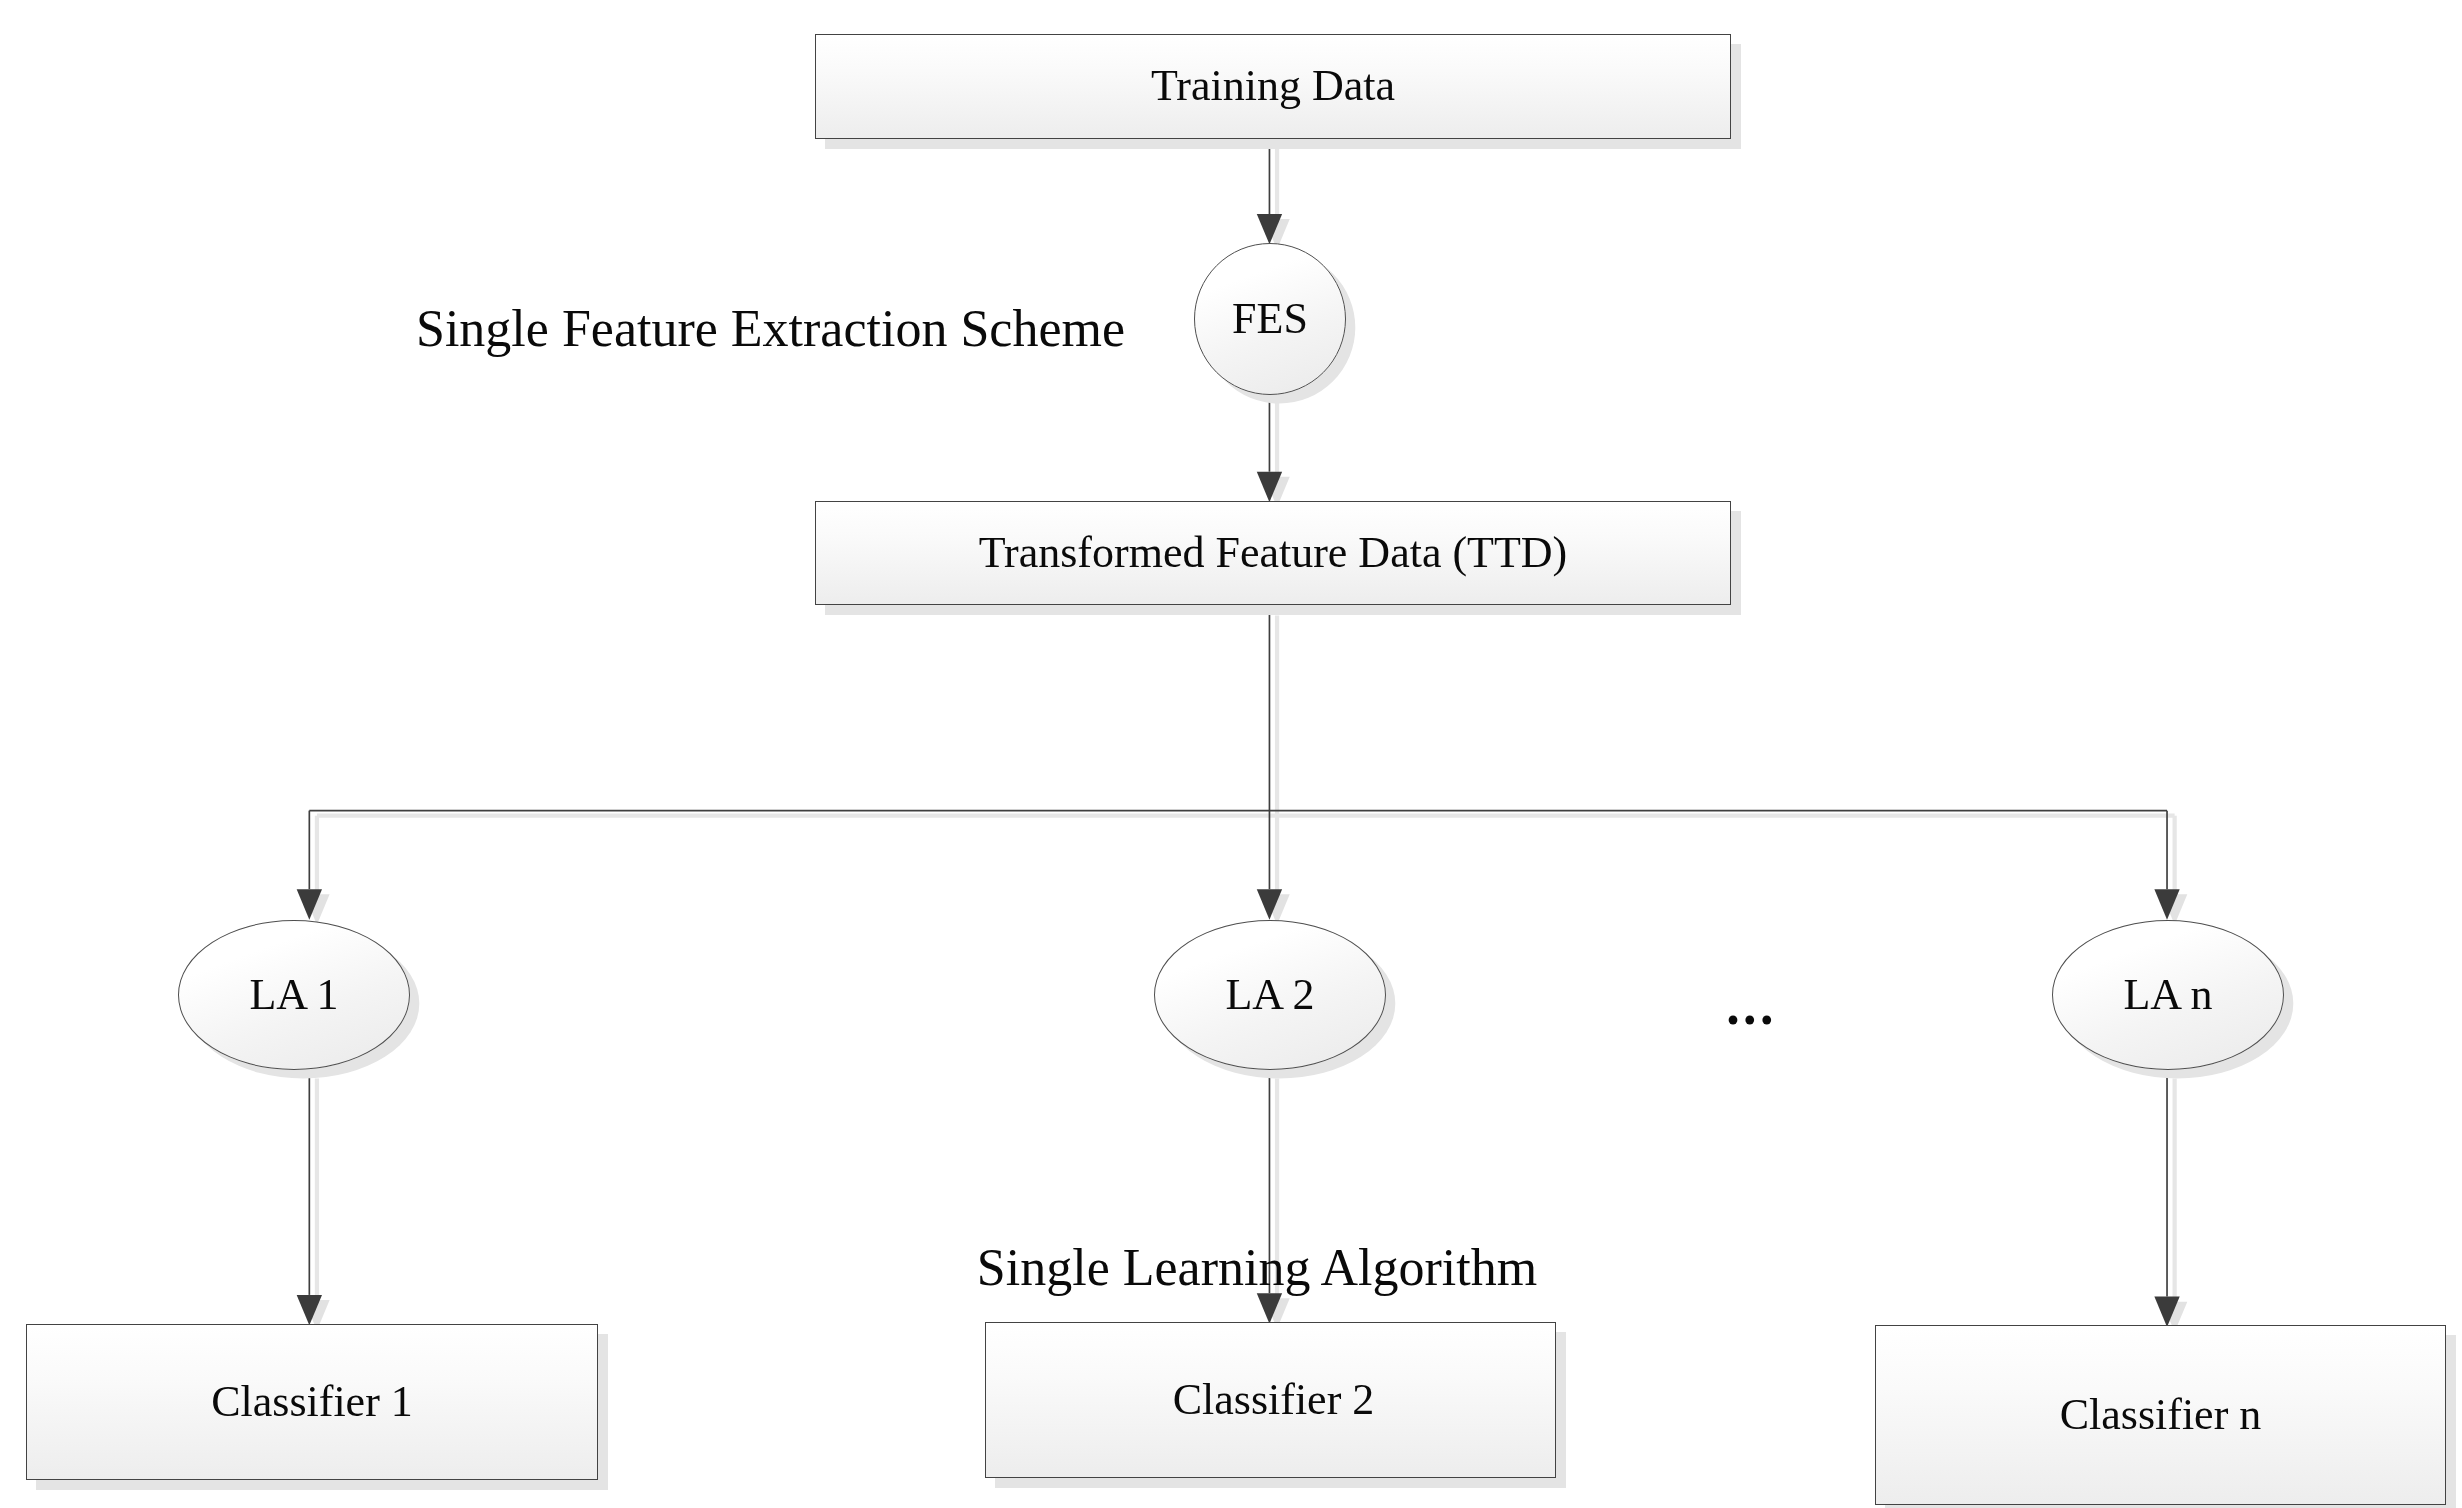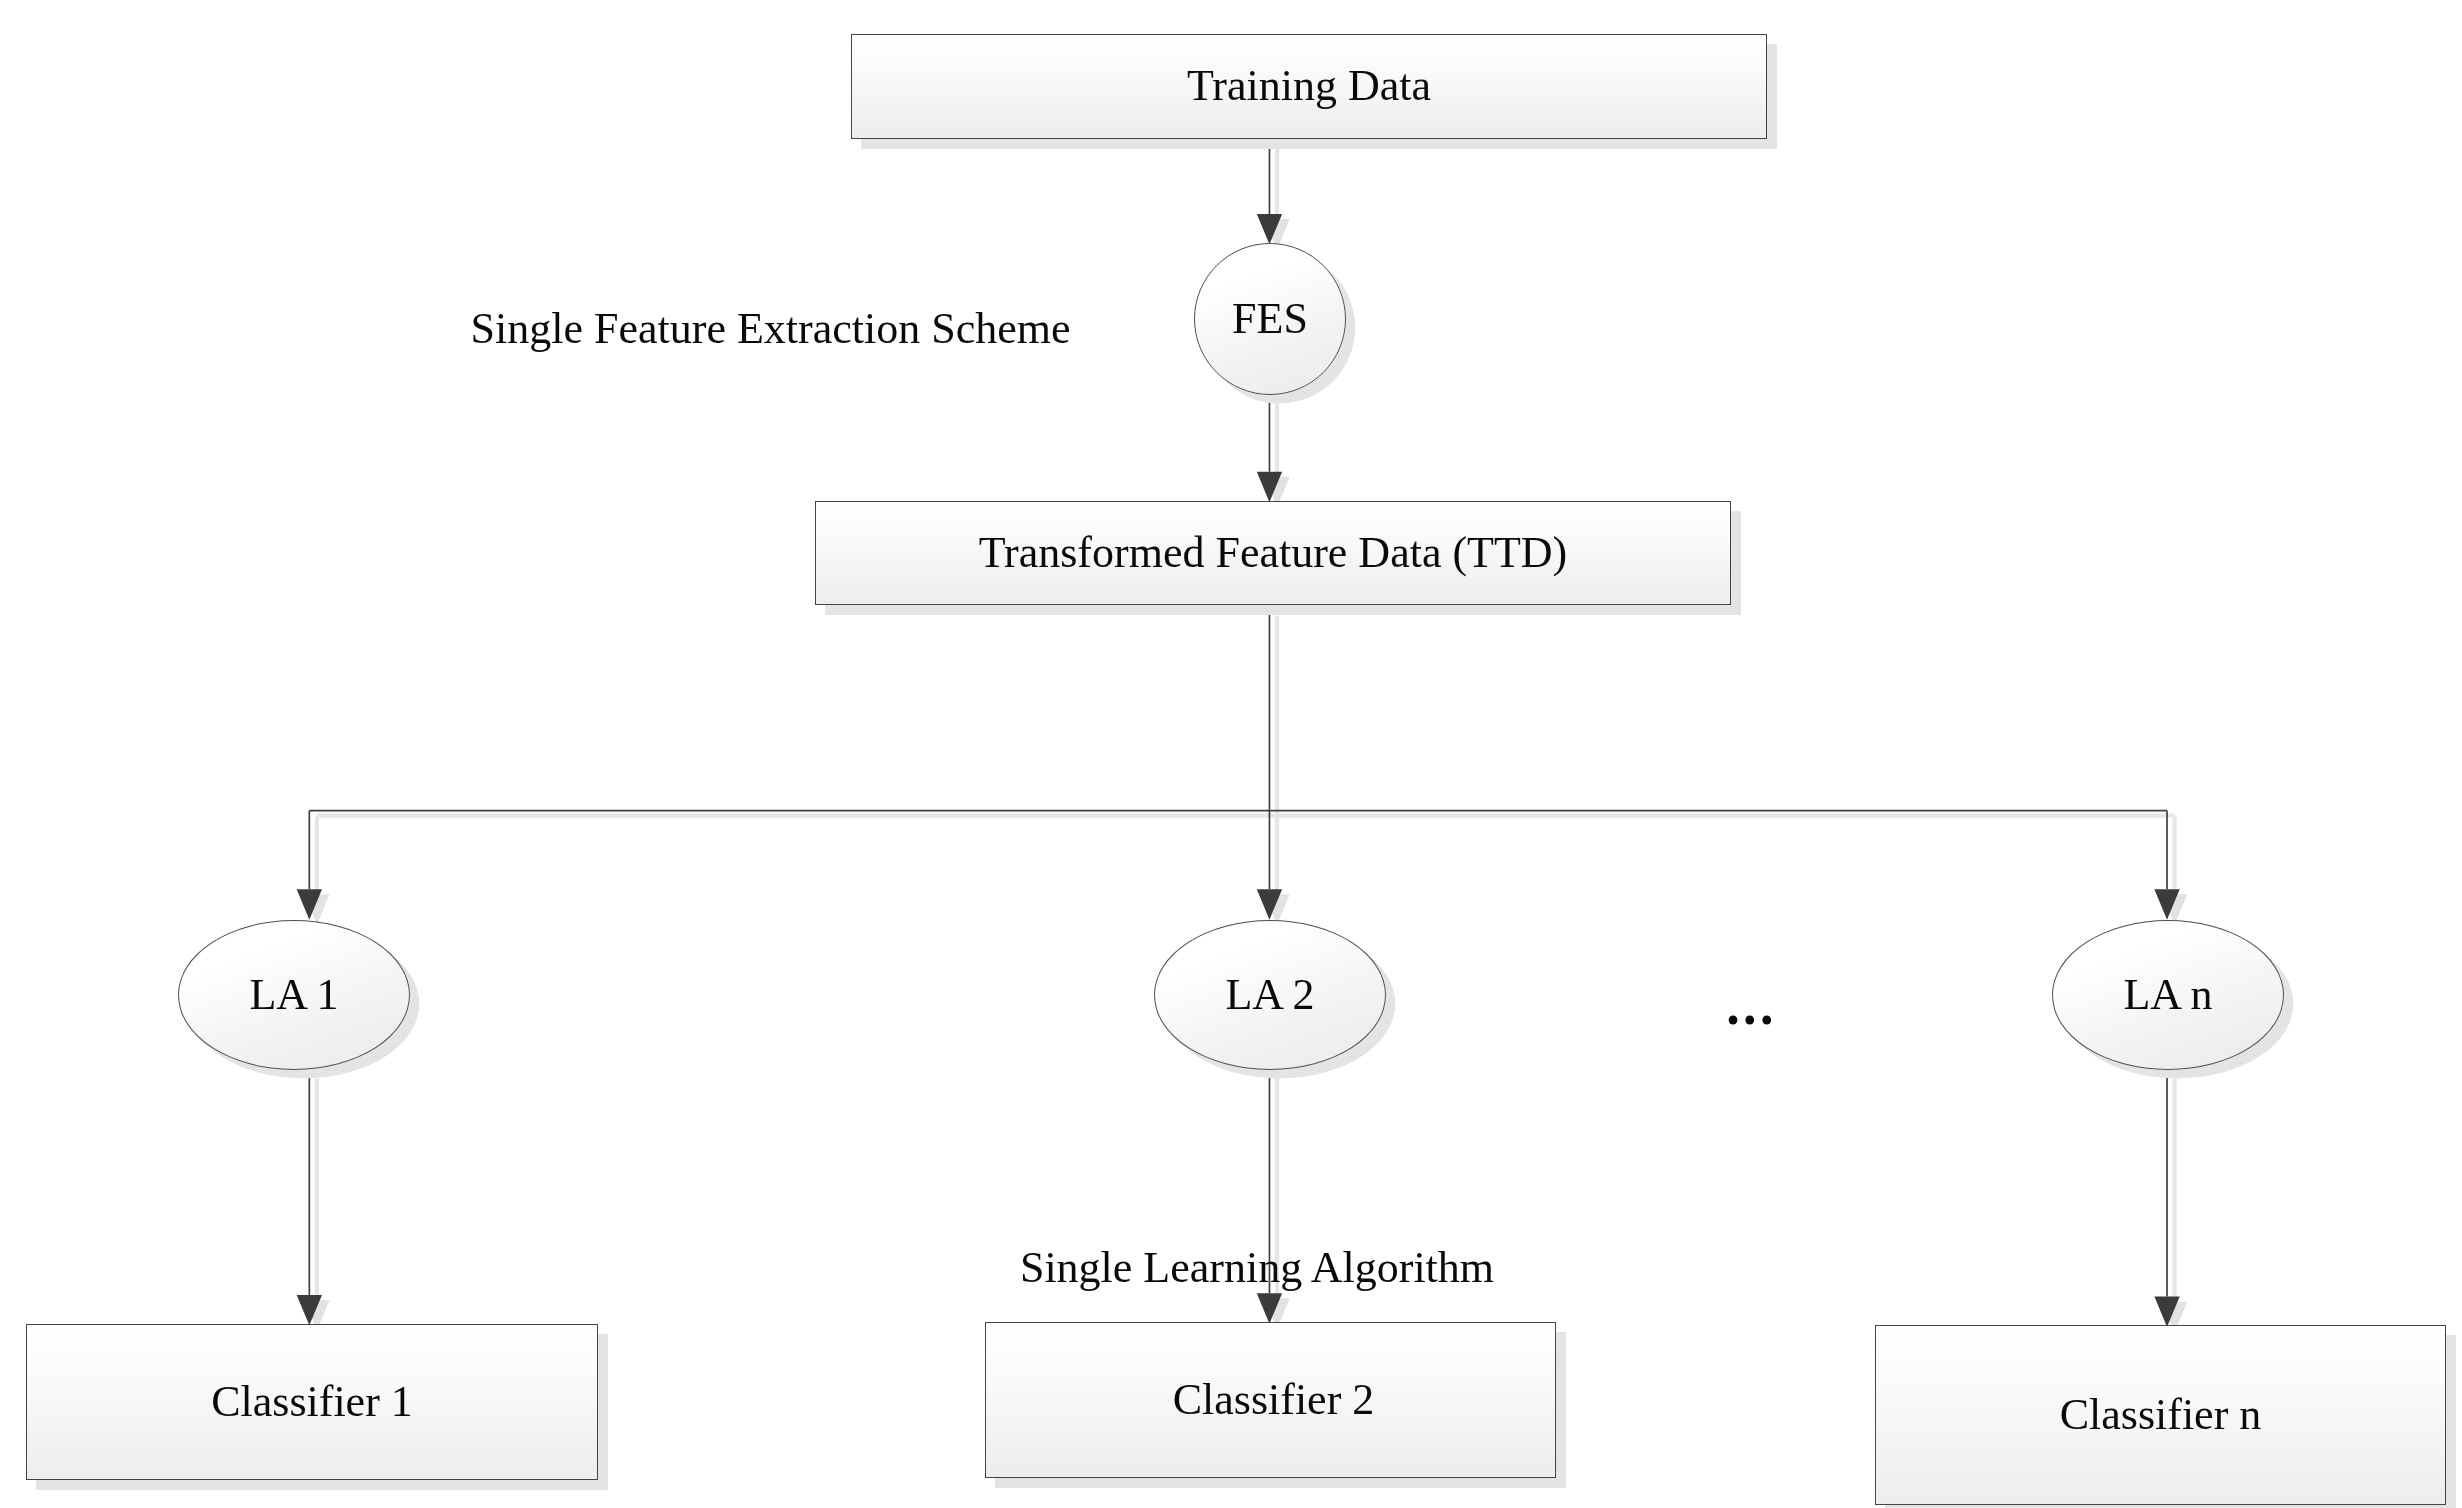--- a/index.html
+++ b/index.html
@@ -43,21 +43,21 @@
     background: linear-gradient(160deg, #ffffff 25%, #f4f4f4 60%, #eaeaea 100%);
     box-shadow: 9.3px 8.5px 0 #e4e4e4;
     box-sizing: border-box;
   }
   .note {
     position: absolute;
     display: flex;
     align-items: center;
     justify-content: center;
     text-align: right;
-    font-size: 44px;
+    font-size: 52px;
     white-space: nowrap;
   }
   .dots {
     position: absolute;
     display: flex;
     align-items: center;
     justify-content: center;
     font-size: 54px;
     font-weight: 700;
     letter-spacing: 3.4px;
@@ -104,21 +104,21 @@
       <polygon points="2549,1052 2579,1052 2564,1088"></polygon>
       <line x1="366" y1="1266" x2="366" y2="1532"></line>
       <line x1="1502" y1="1266" x2="1502" y2="1530"></line>
       <line x1="2564" y1="1266" x2="2564" y2="1534"></line>
       <polygon points="351,1532 381,1532 366,1568"></polygon>
       <polygon points="1487,1530 1517,1530 1502,1566"></polygon>
       <polygon points="2549,1534 2579,1534 2564,1570"></polygon>
     </g>
   </svg>
 
-  <div class="node box" style="left:815px; top:34px; width:916px; height:105px;margin-left:36px;">
+  <div class="node box" style="left:815px; top:34px; width:916px; height:105px;">
     <span>Training Data</span>
   </div>
 
   <div class="node ellipse" style="left:1194px; top:243px; width:152px; height:152px;">
     <span>FES</span>
   </div>
 
   <div class="note" style="left:342px; top:303px; width:857px; height:51px;">Single Feature Extraction Scheme</div>
 
   <div class="node box" style="left:815px; top:501px; width:916px; height:104px;">

